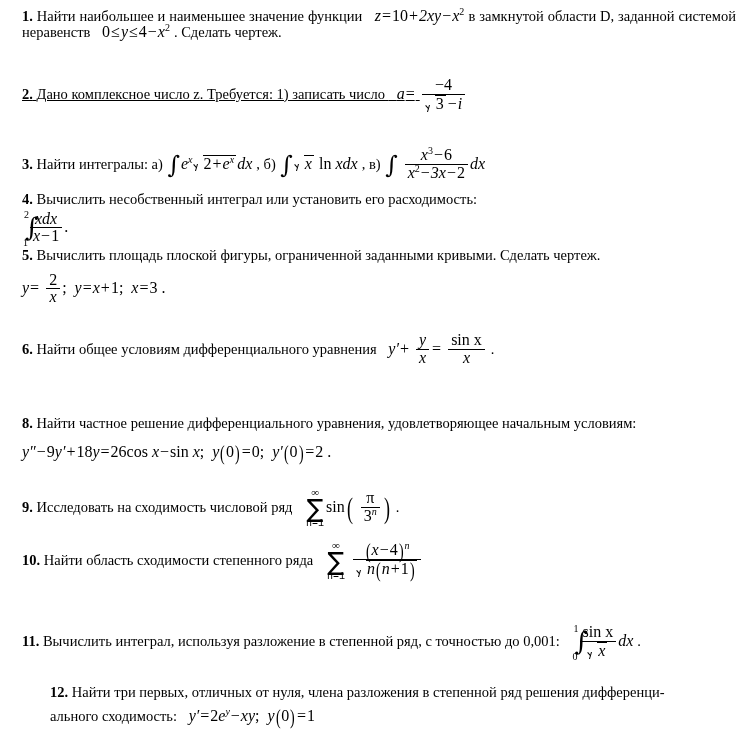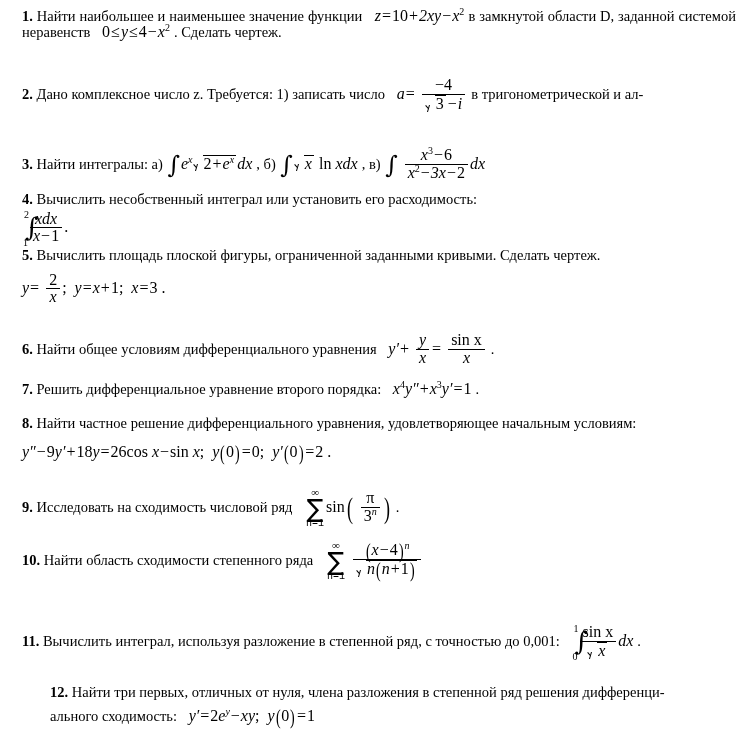--- a/index.html
+++ b/index.html
@@ -192,31 +192,30 @@
     <span class="txt">Найти наибольшее и наименьшее значение функции</span>
     <span class="m">&nbsp;
       <span>z</span><span class="op">=</span><span class="mr">10</span><span class="op">+</span><span>2xy</span><span class="op">−</span><span>x</span><sup class="en">2</sup>
     </span>
     <span class="txt">в замкнутой области D, заданной системой неравенств</span>
     <span class="m">&nbsp;
       <span class="mr">0</span><span class="op">≤</span><span>y</span><span class="op">≤</span><span class="mr">4</span><span class="op">−</span><span>x</span><sup class="en">2</sup>
     </span><span class="txt">. Сделать чертеж.</span>
   </div>
 
-  <div class="task" style="top:78px;">
+  <div class="task" style="top:78px;text-decoration:underline;">
     <span class="num">2.</span>
     <span class="txt">Дано комплексное число z. Требуется: 1) записать число</span>
     <span class="m">&nbsp;
       <span>a</span><span class="op">=</span>
       <span class="frac">
         <span class="nu mr">−4</span>
         <span class="de"><span class="sqrt"><span class="rad mr">3</span></span><span class="op">−</span><span>i</span></span>
       </span>
     </span>
-    <span class="txt">в тригонометрической и ал-</span>
   </div>
 
   <div class="task" style="top:148px;">
     <span class="num">3.</span>
     <span class="txt">Найти интегралы:</span>
     <span class="txt">а)</span>
     <span class="m">
       <span class="intg">∫</span><span>e</span><sup class="e">x</sup><span class="sqrt"><span class="rad"><span class="mr">2</span><span class="op">+</span><span>e</span><sup class="e">x</sup></span></span><span>dx</span>
     </span><span class="txt">,</span>
     <span class="txt">б)</span>
@@ -276,27 +275,20 @@
         <span class="nu">y</span>
         <span class="de">x</span>
       </span><span class="op">=</span>
       <span class="frac">
         <span class="nu mr">sin x</span>
         <span class="de">x</span>
       </span>
     </span><span class="txt">.</span>
   </div>
 
-  <div class="task" style="top:381px;">
-    <span class="num">7.</span>
-    <span class="txt">Решить дифференциальное уравнение второго порядка:</span>
-    <span class="m">&nbsp;
-      <span>x</span><sup class="en">4</sup><span>y″</span><span class="op">+</span><span>x</span><sup class="en">3</sup><span>y′</span><span class="op">=</span><span class="mr">1</span>
-    </span><span class="txt">.</span>
-  </div>
 
   <div class="task" style="top:416px;">
     <span class="num">8.</span>
     <span class="txt">Найти частное решение дифференциального уравнения, удовлетворяющее начальным условиям:</span>
     <span class="blk" style="margin-top:13px;">
       <span class="m">
         <span>y″</span><span class="op">−</span><span class="mr">9</span><span>y′</span><span class="op">+</span><span class="mr">18</span><span>y</span><span class="op">=</span><span class="mr">26</span><span class="mr">cos</span><span>&nbsp;</span><span>x</span><span class="op">−</span><span class="mr">sin</span><span>&nbsp;</span><span>x</span><span class="mr">;</span>&nbsp;
         <span>y</span><span class="mp">(</span><span class="mr">0</span><span class="mp">)</span><span class="op">=</span><span class="mr">0</span><span class="mr">;</span>&nbsp;
         <span>y′</span><span class="mp">(</span><span class="mr">0</span><span class="mp">)</span><span class="op">=</span><span class="mr">2</span>&nbsp;<span class="mr">.</span>
       </span>

